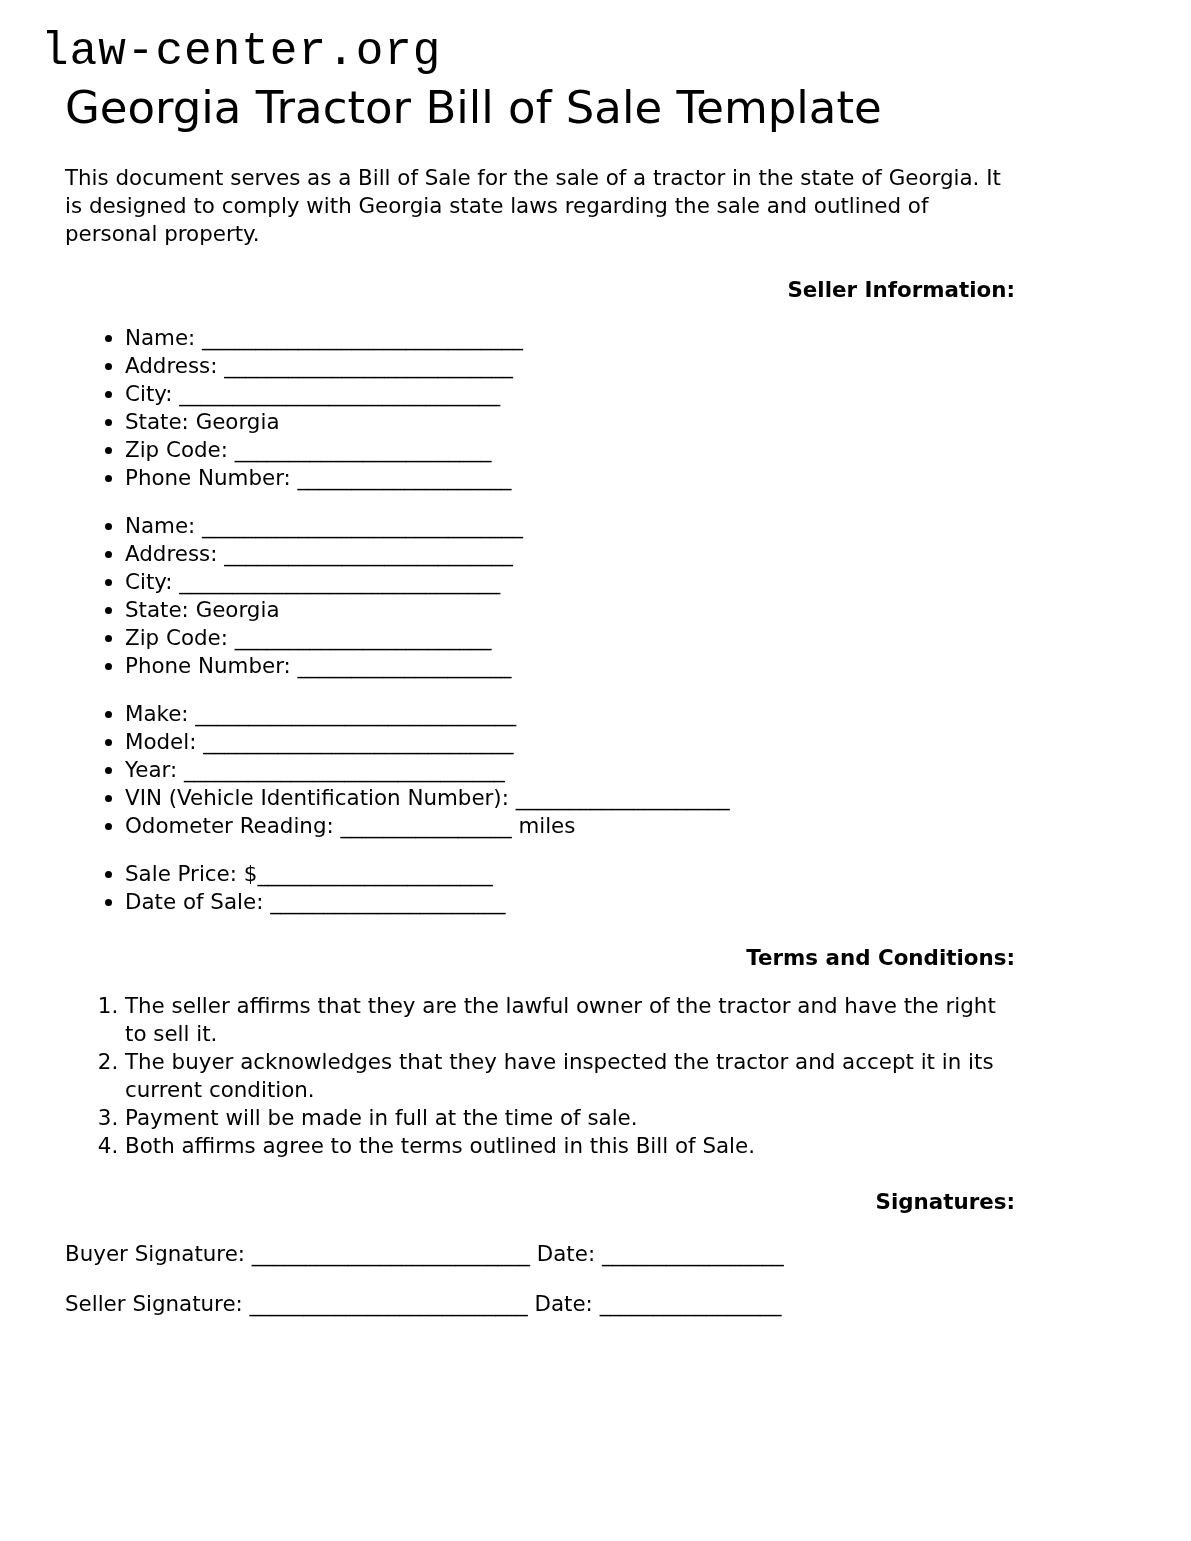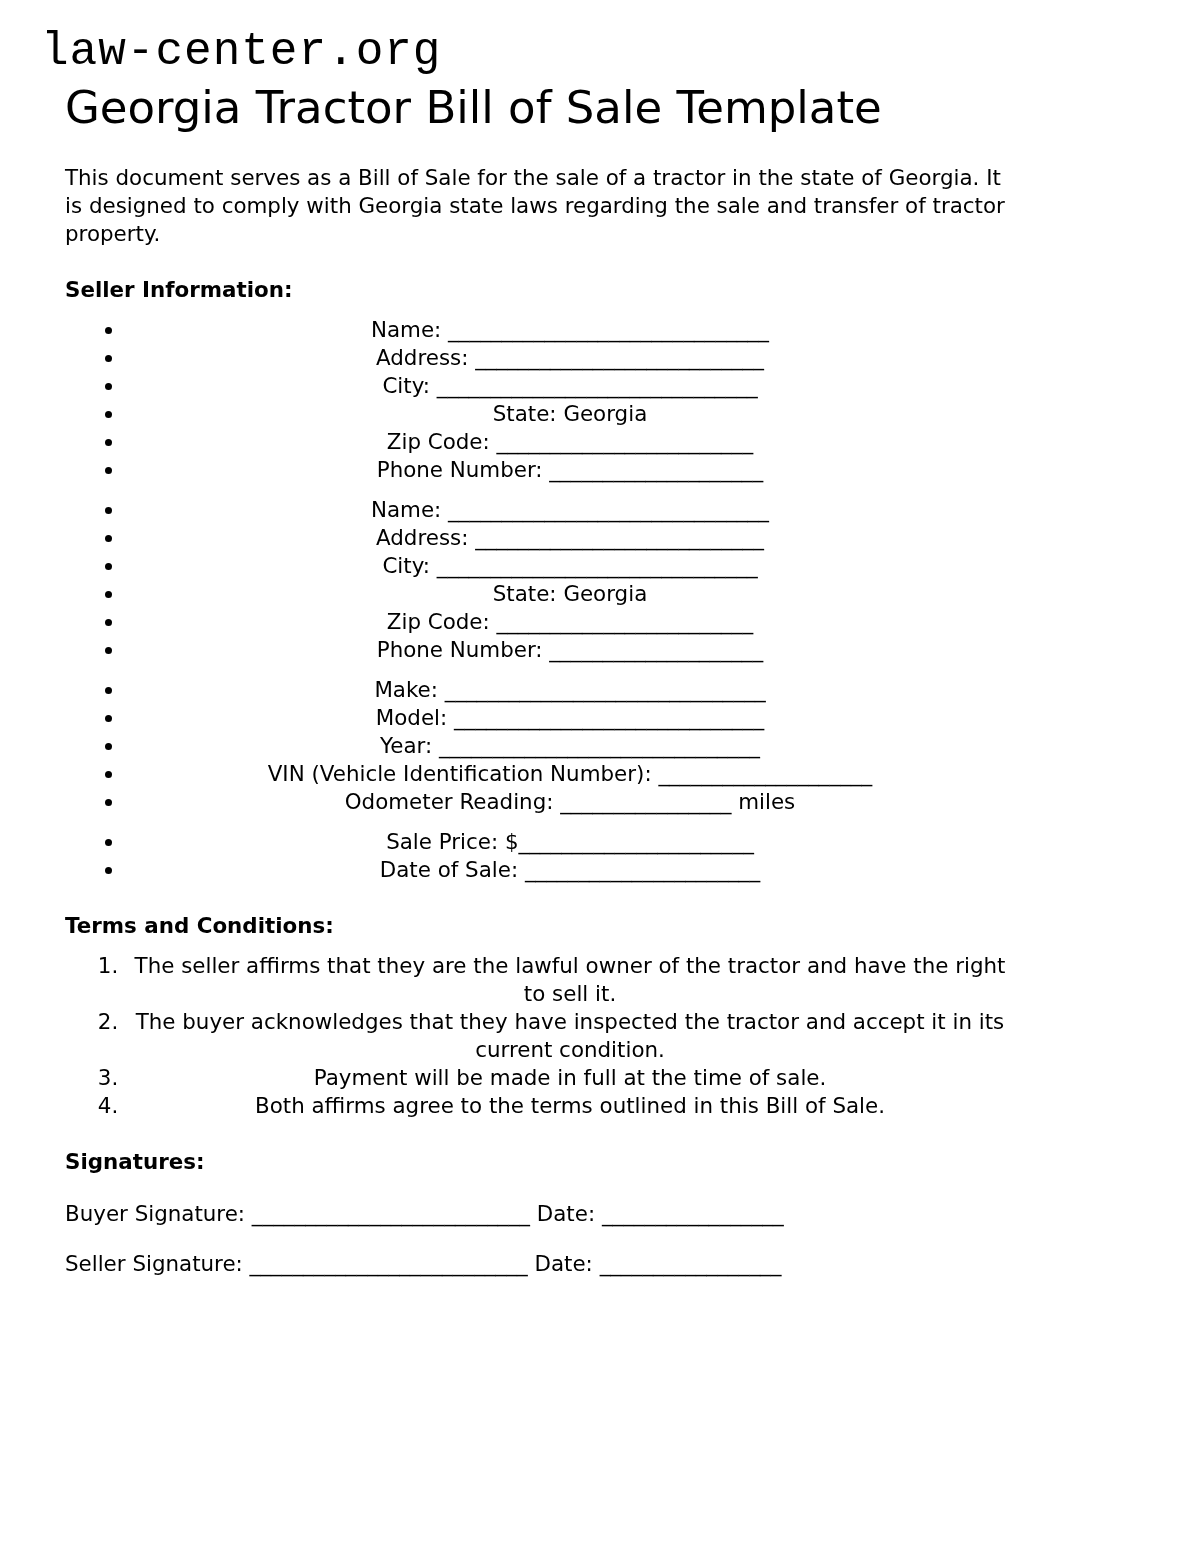--- a/index.html
+++ b/index.html
@@ -41,25 +41,25 @@
   p.intro {
     margin: 30px 0 0 0;
     line-height: 28px;
     max-width: 1062px;
   }
   h2.section-heading {
     font-size: 21.4px;
     line-height: 28px;
     margin: 28px 0 0 0;
     font-weight: bold;
+    text-align: right;
   }
   ul.info-list, ol.terms-list {
-    margin: 12px 0 0 0;
+    margin: 20px 0 0 0;
     padding-left: 60px;
-    text-align: center;
   }
   ul.info-list li, ol.terms-list li {
     line-height: 28px;
   }
   .sig-row {
     margin-top: 22px;
     line-height: 28px;
     white-space: nowrap;
   }
   .sig-row.second {
@@ -68,21 +68,21 @@
 </style>
 </head>
 <body>
 
 <div class="page">
 
   <div class="logo">law-center.org</div>
 
   <h1 class="doc-title">Georgia Tractor Bill of Sale Template</h1>
 
-  <p class="intro">This document serves as a Bill of Sale for the sale of a tractor in the state of Georgia. It is designed to comply with Georgia state laws regarding the sale and transfer of tractor property.</p>
+  <p class="intro">This document serves as a Bill of Sale for the sale of a tractor in the state of Georgia. It is designed to comply with Georgia state laws regarding the sale and outlined of personal property.</p>
 
   <h2 class="section-heading">Seller Information:</h2>
   <ul class="info-list">
     <li>Name: ______________________________</li>
     <li>Address: ___________________________</li>
     <li>City: ______________________________</li>
     <li>State: Georgia</li>
     <li>Zip Code: ________________________</li>
     <li>Phone Number: ____________________</li>
   </ul>

